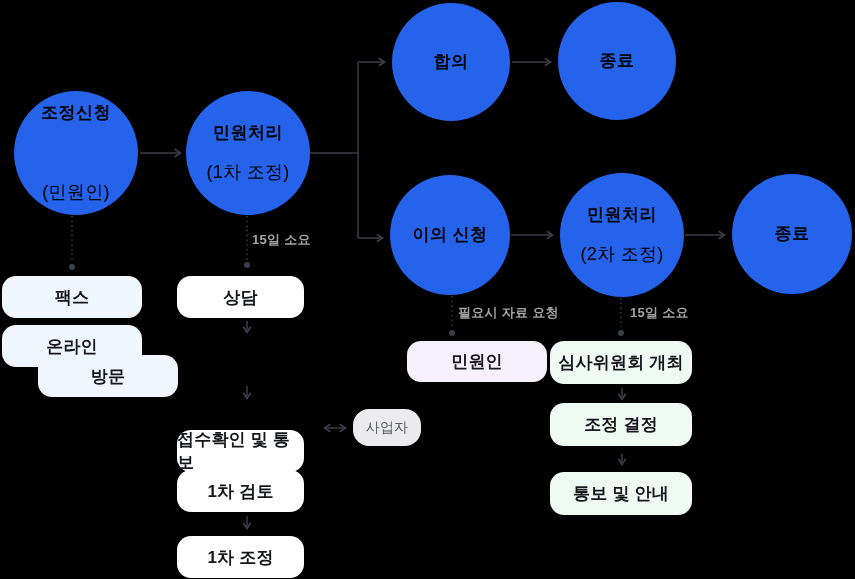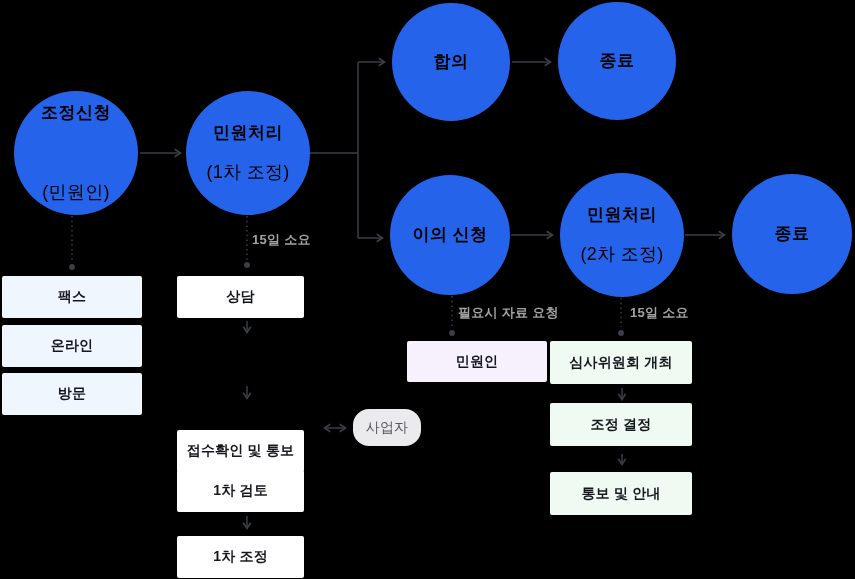--- a/index.html
+++ b/index.html
@@ -6,22 +6,22 @@
   body{font-family:"Liberation Sans","DejaVu Sans",sans-serif;}
   #stage{position:relative;width:855px;height:579px;background:#000;overflow:hidden;}
   svg.wires{position:absolute;left:0;top:0;width:855px;height:579px;pointer-events:none;}
 
   .circle{position:absolute;border-radius:50%;background:#2563eb;color:#000000;
           display:flex;flex-direction:column;align-items:center;justify-content:center;
           text-align:center;line-height:1.25;}
   .circle .main{font-size:17px;font-weight:700;letter-spacing:.5px;}
   .circle .sub{font-size:18px;font-weight:500;margin-top:18px;letter-spacing:.3px;}
 
-  .box{position:absolute;border-radius:2px;display:flex;align-items:center;justify-content:center;
-       font-size:14px;font-weight:600;color:#15171c;letter-spacing:.2px;}
+  .box{position:absolute;border-radius:14px;display:flex;align-items:center;justify-content:center;
+       font-size:17px;font-weight:600;color:#15171c;letter-spacing:.2px;}
   .box.left{background:#f0f6fd;width:140px;height:42px;left:2px;}
   .box.white{background:#ffffff;width:127px;height:42px;left:177px;}
   .box.biz{background:#ebebee;width:68px;height:37px;left:353px;top:409px;
            border-radius:16px;font-size:14px;font-weight:500;color:#54575e;}
   .box.complainant{background:#f6f1fc;width:140px;height:41px;left:382px;top:341px;margin-left:25px;}
   .box.green{background:#effaf3;width:142px;height:43px;left:550px;}
 
   .note{position:absolute;font-size:13px;font-weight:700;color:#a3a3a3;letter-spacing:.3px;white-space:nowrap;}
 </style>
 </head>
@@ -105,21 +105,21 @@
   <div class="circle" style="left:732px;top:174px;width:120px;height:120px;">
     <div class="main">종료</div>
   </div>
 
   <div class="box left" style="top:276px;">
     <span>팩스</span>
   </div>
   <div class="box left" style="top:325px;">
     <span>온라인</span>
   </div>
-  <div class="box left" style="top:373px;">
+  <div class="box left" style="top:355px;margin-left:36px;">
     <span>방문</span>
   </div>
 
   <div class="box white" style="top:276px;">
     <span>상담</span>
   </div>
   <div class="box white" style="top:406px;margin-top:24px;">
     <span>접수확인 및 통보</span>
   </div>
   <div class="box white" style="top:470px;">

